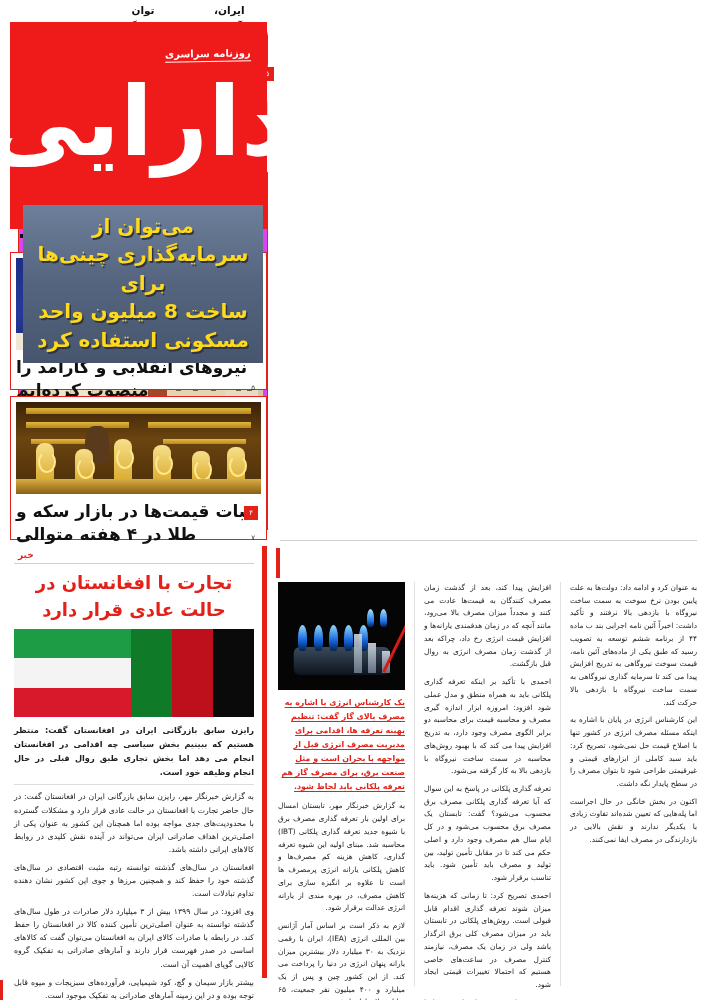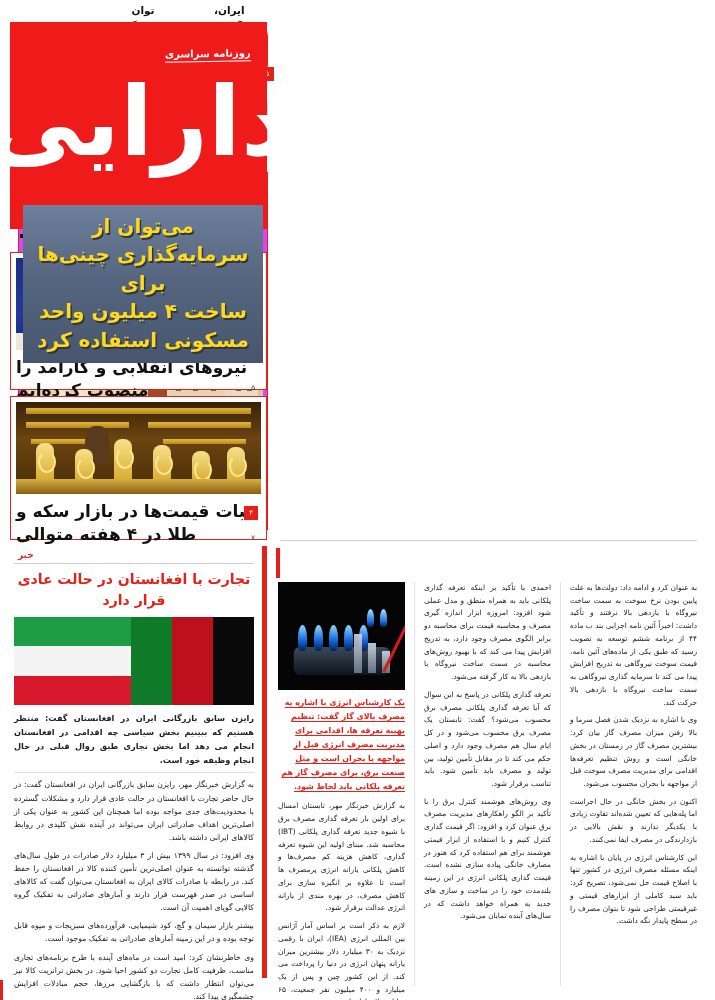--- a/index.html
+++ b/index.html
@@ -150,21 +150,21 @@
   .gold-person { position:absolute; top:26%; left:28%; width:24px; height:38px; background:#5a3a1c; border-radius:40% 40% 20% 20%; }
 
   
   .news-box {
     position: absolute; top: 546px; left: 10px; width: 257px; height: 432px;
     border-right: 5px solid #e32119; padding: 4px 8px 4px 4px; background:#fff;
   }
   .news-label { font-size: 9px; color:#e32119; text-align:left; font-weight:bold; padding-left:4px; }
   .news-rule { border-top: 1px solid #cfcfcf; margin: 3px 0 5px 0; }
   .news-head {
-    font-size: 14px; font-weight: bold; color: #e32119; text-align:center;
+    font-size: 18px; font-weight: bold; color: #e32119; text-align:center;
     line-height: 1.5; letter-spacing:-0.3px; margin-bottom:6px;
   }
   .flag-strip { width: 100%; height: 88px; display:flex; overflow:hidden; }
   .flag-af { flex: 1.05; display:flex; }
   .flag-af span { flex:1; }
   .flag-af .b { background:#0a0a0a; } .flag-af .r { background:#be0f1d; } .flag-af .g { background:#0f7a28; }
   .flag-ir { flex: 1; display:flex; flex-direction:column; }
   .flag-ir .g { flex:1; background:#1d9b45; }
   .flag-ir .w { flex:1; background:#f4f4f4; }
   .flag-ir .r { flex:1; background:#d8192c; }
@@ -299,21 +299,21 @@
           <div class="bal" style="top:52%; right:40%; width:20%; height:12%;"></div>
           <div class="bal" style="top:70%; right:40%; width:20%; height:12%;"></div>
           <div class="win" style="top:18%; right:70%;"></div>
             <div class="win" style="top:36%; right:70%;"></div>
           <div class="win" style="top:54%; right:70%;"></div>
             <div class="win" style="top:72%; right:70%;"></div>
         </div>
       </div>
       <div class="lead-overlay">
         <div class="lead-overlay-text">می‌توان از سرمایه‌گذاری چینی‌ها برای</div>
-        <div class="lead-overlay-text">ساخت ۴ میلیون واحد مسکونی استفاده کرد</div>
+        <div class="lead-overlay-text">ساخت 8 میلیون واحد مسکونی استفاده کرد</div>
       </div>
       <div class="pg-badge">۴</div>
     </div>
   </div>
 
   <div class="masthead">
     <div class="mast-wrap">
       <div class="mast-title">دارایی</div>
       <div class="mast-sub">روزنامه سراسری</div>
     </div>
@@ -382,45 +382,47 @@
         </div>
       <div class="flag-ir">
           <span class="g"></span>
           <span class="w"></span>
           <span class="r"></span>
         </div>
     </div>
     <div class="news-lead">رایزن سابق بازرگانی ایران در افغانستان گفت: منتظر هستیم که ببینیم بخش سیاسی چه اقدامی در افغانستان انجام می دهد اما بخش تجاری طبق روال قبلی در حال انجام وظیفه خود است.</div>
     <div class="news-body">
       <p>به گزارش خبرنگار مهر، رایزن سابق بازرگانی ایران در افغانستان گفت: در حال حاضر تجارت با افغانستان در حالت عادی قرار دارد و مشکلات گسترده با محدودیت‌های جدی مواجه بوده اما همچنان این کشور به عنوان یکی از اصلی‌ترین اهداف صادراتی ایران می‌تواند در آینده نقش کلیدی در روابط کالاهای ایرانی داشته باشد.</p>
+      <p>افغانستان در سال‌های گذشته توانسته رتبه مثبت اقتصادی در سال‌های گذشته خود را حفظ کند و همچنین مرزها و جوی این کشور نشان دهنده تداوم تبادلات است.</p>
       <p>وی افزود: در سال ۱۳۹۹ بیش از ۳ میلیارد دلار صادرات در طول سال‌های گذشته توانسته به عنوان اصلی‌ترین تأمین کننده کالا در افغانستان را حفظ کند. در رابطه با صادرات کالای ایران به افغانستان می‌توان گفت که کالاهای اساسی در صدر فهرست قرار دارند و آمارهای صادراتی به تفکیک گروه کالایی گویای اهمیت آن است.</p>
       <p>بیشتر بازار سیمان و گچ، کود شیمیایی، فرآورده‌های سبزیجات و میوه قابل توجه بوده و در این زمینه آمارهای صادراتی به تفکیک موجود است.</p>
       <p>وی خاطرنشان کرد: امید است در ماه‌های آینده با طرح برنامه‌های تجاری مناسب، ظرفیت کامل تجارت دو کشور احیا شود. در بخش ترانزیت کالا نیز می‌توان انتظار داشت که با بازگشایی مرزها، حجم مبادلات افزایش چشمگیری پیدا کند.</p>
 
     </div>
   </div>
 
   <div class="bot-rule"></div>
   <div class="bot-head-bar"></div>
 
   <div class="bot-cols">
 
     <div class="bcol">
       <div class="bt">
         <p>به عنوان کرد و ادامه داد: دولت‌ها به علت پایین بودن نرخ سوخت به سمت ساخت نیروگاه با بازدهی بالا نرفتند و تأکید داشت: اخیراً آئین نامه اجرایی بند ب ماده ۴۴ از برنامه ششم توسعه به تصویب رسید که طبق یکی از ماده‌های آئین نامه، قیمت سوخت نیروگاهی به تدریج افزایش پیدا می کند تا سرمایه گذاری نیروگاهی به سمت ساخت نیروگاه با بازدهی بالا حرکت کند.</p>
-        <p>وی با اشاره به نزدیک شدن فصل سرما و بالا رفتن میزان مصرف گاز بیان کرد: بیشترین مصرف گاز در زمستان در بخش خانگی است و روش تنظیم تعرفه‌ها اقدامی برای مدیریت مصرف سوخت قبل از مواجهه با بحران محسوب می‌شود.</p>
+        <p>این کارشناس انرژی در پایان با اشاره به اینکه مسئله مصرف انرژی در کشور تنها با اصلاح قیمت حل نمی‌شود، تصریح کرد: باید سبد کاملی از ابزارهای قیمتی و غیرقیمتی طراحی شود تا بتوان مصرف را در سطح پایدار نگه داشت.</p>
         <p>اکنون در بخش خانگی در حال اجراست اما پله‌هایی که تعیین شده‌اند تفاوت زیادی با یکدیگر ندارند و نقش بالایی در بازدارندگی در مصرف ایفا نمی‌کنند.</p>
-        <p>این کارشناس انرژی در پایان با اشاره به اینکه مسئله مصرف انرژی در کشور تنها با اصلاح قیمت حل نمی‌شود، تصریح کرد: باید سبد کاملی از ابزارهای قیمتی و غیرقیمتی طراحی شود تا بتوان مصرف را در سطح پایدار نگه داشت.</p>
       </div>
     </div>
 
     <div class="bcol">
       <div class="bt">
+        <p>افزایش پیدا کند، بعد از گذشت زمان مصرف کنندگان به قیمت‌ها عادت می کنند و مجدداً میزان مصرف بالا می‌رود، مانند آنچه که در زمان هدفمندی یارانه‌ها و افزایش قیمت انرژی رخ داد، چراکه بعد از گذشت زمان مصرف انرژی به روال قبل بازگشت.</p>
         <p>احمدی با تأکید بر اینکه تعرفه گذاری پلکانی باید به همراه منطق و مدل عملی شود افزود: امروزه ابزار اندازه گیری مصرف و محاسبه قیمت برای محاسبه دو برابر الگوی مصرف وجود دارد، به تدریج افزایش پیدا می کند که با بهبود روش‌های محاسبه در سمت ساخت نیروگاه با بازدهی بالا به کار گرفته می‌شود.</p>
         <p>تعرفه گذاری پلکانی در پاسخ به این سوال که آیا تعرفه گذاری پلکانی مصرف برق محسوب می‌شود؟ گفت: تابستان یک مصرف برق محسوب می‌شود و در کل ایام سال هم مصرف وجود دارد و اصلی حکم می کند تا در مقابل تأمین تولید، بین تولید و مصرف باید تأمین شود. باید تناسب برقرار شود.</p>
+        <p>احمدی تصریح کرد: تا زمانی که هزینه‌ها میزان شوند تعرفه گذاری اقدام قابل قبولی است. روش‌های پلکانی در تابستان باید در میزان مصرف کلی برق اثرگذار باشد ولی در زمان یک مصرف، نیازمند کنترل مصرف در ساعت‌های خاصی هستیم که احتمالا تغییرات قیمتی ایجاد شود.</p>
         <p>وی روش‌های هوشمند کنترل برق را با تأکید بر الگو راهکارهای مدیریت مصرف برق عنوان کرد و افزود: اگر قیمت گذاری کنترل کنیم و با استفاده از ابزار قیمتی هوشمند برای هم استفاده کرد که هنوز در مصارف خانگی پیاده سازی نشده است. قیمت گذاری پلکانی انرژی در این زمینه بلندمدت خود را در ساخت و سازی های جدید به همراه خواهد داشت که در سال‌های آینده نمایان می‌شود.</p>
 
       </div>
     </div>
 
     <div class="bcol">
       <div class="gas-photo">
         <div class="gp-burner"></div>
         <div class="flame" style="left:16%;"></div>
         <div class="flame" style="left:28%;"></div>

